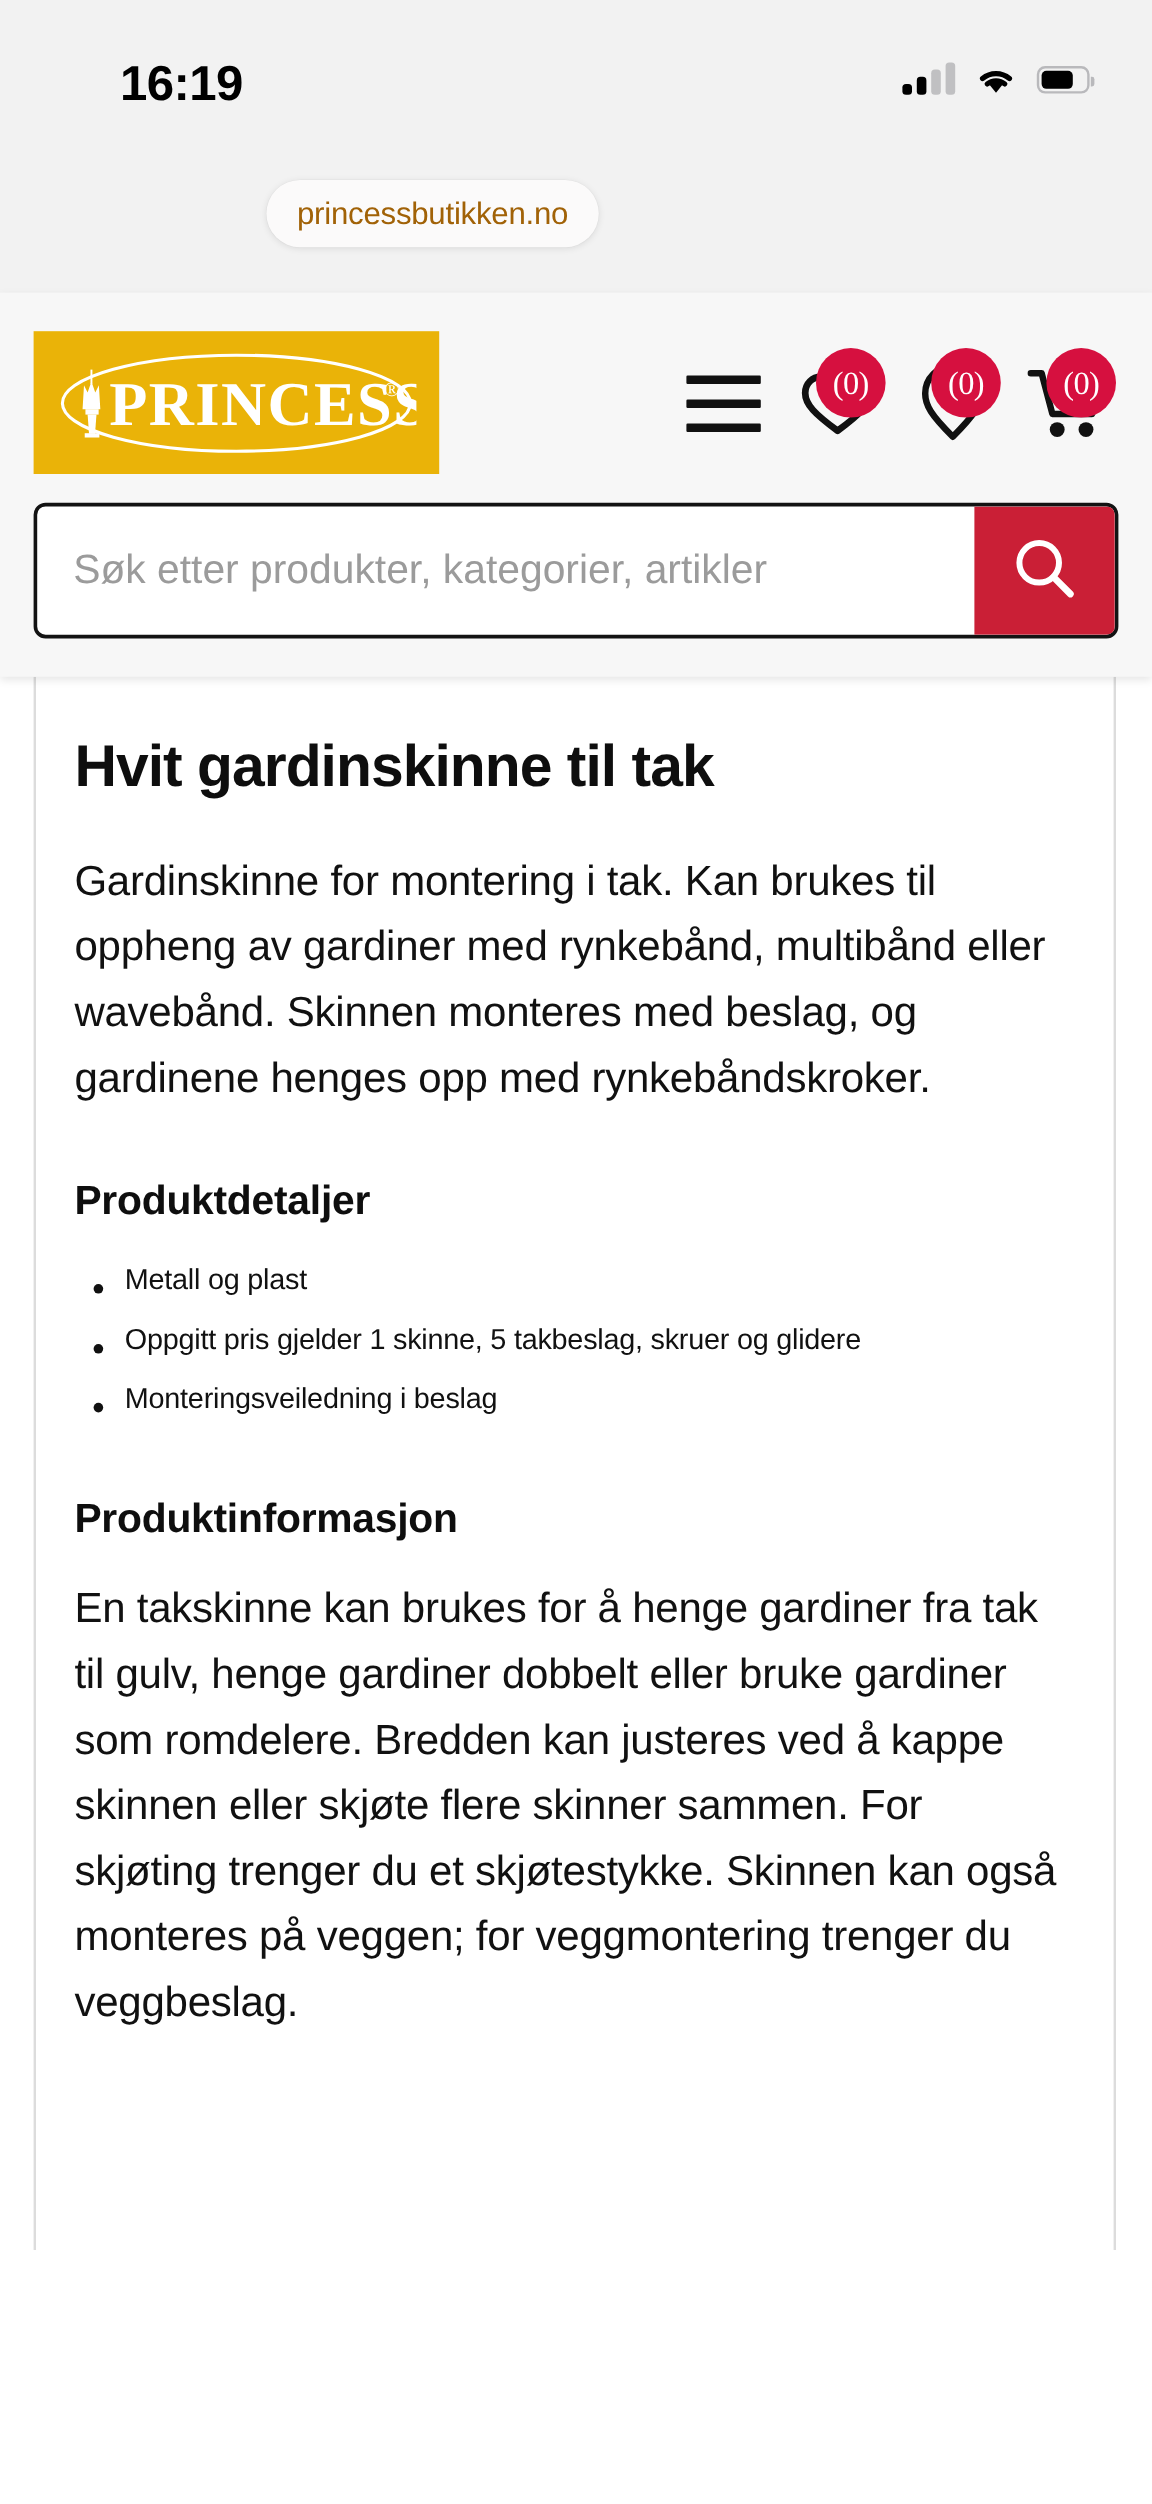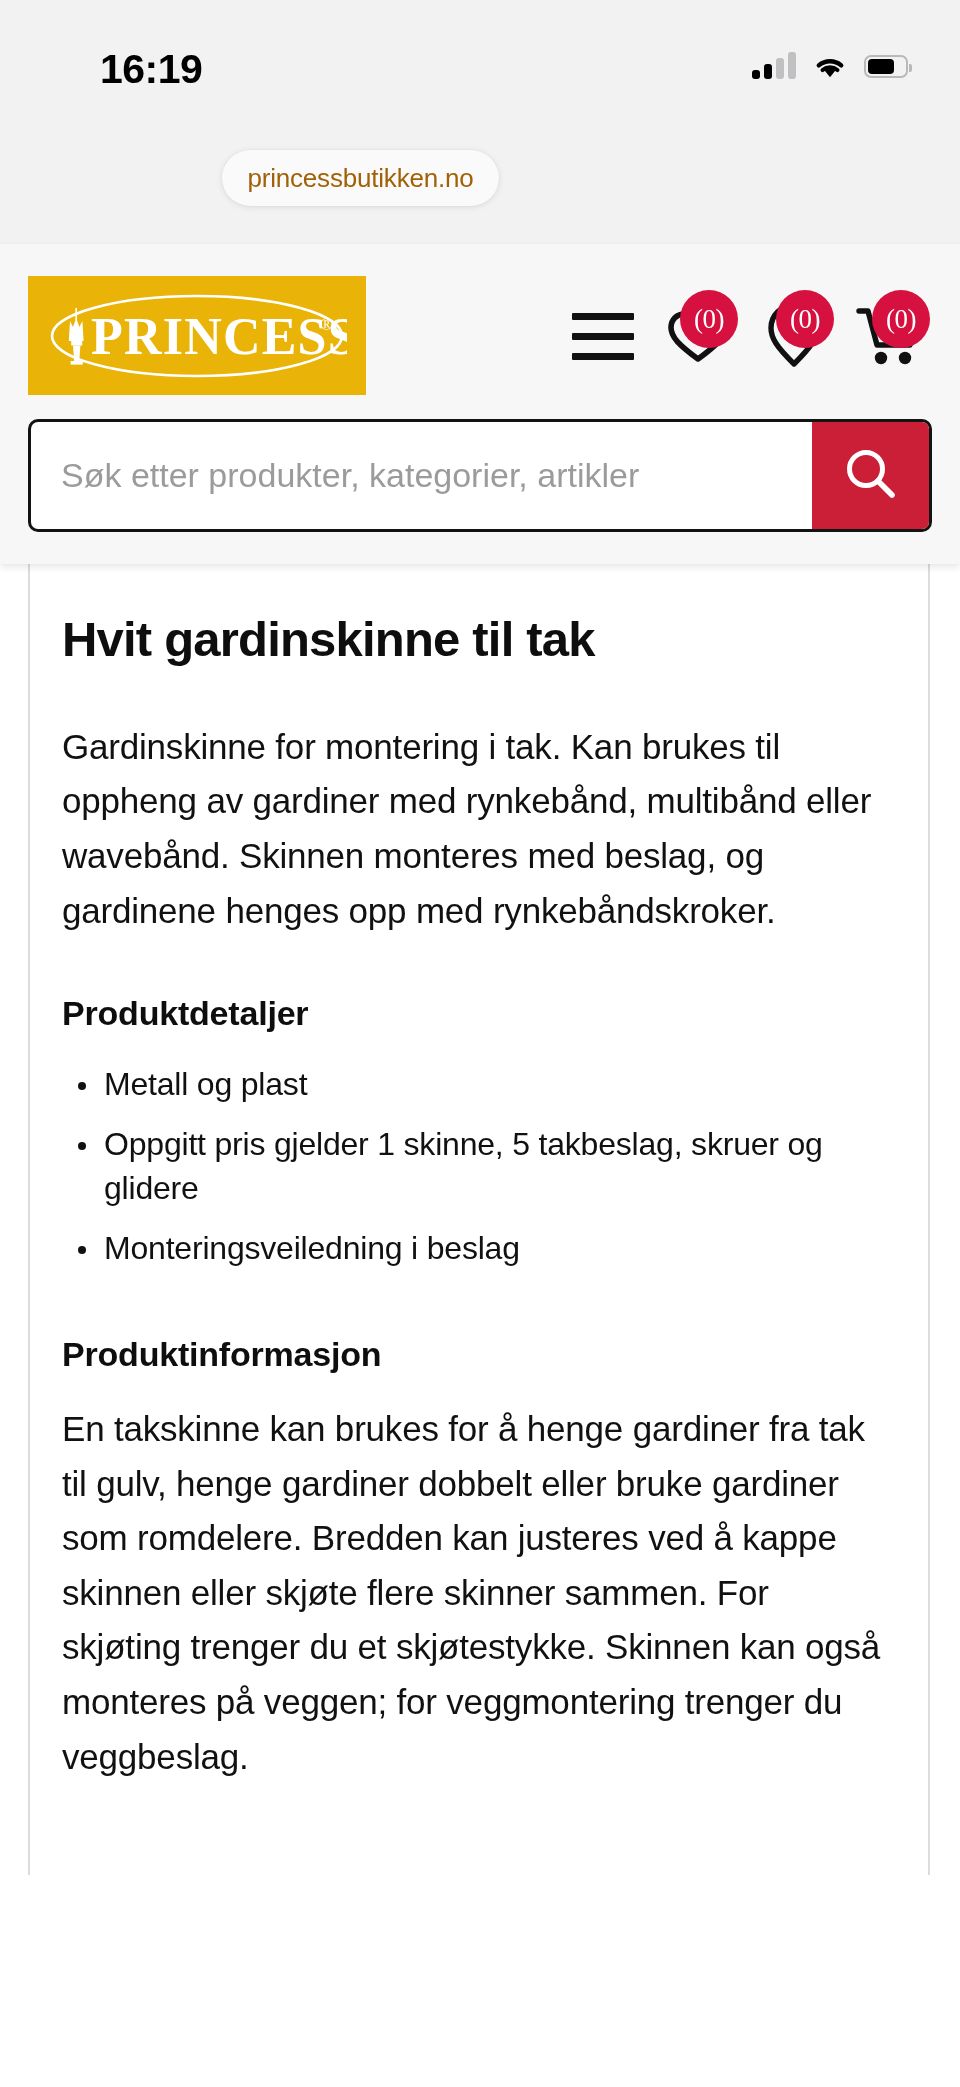--- a/index.html
+++ b/index.html
@@ -249,21 +249,21 @@
     border-right: 2px solid #dcdcdc;
     padding: 48px 44px 0 32px;
   }
 
   .product-title {
     font-size: 49px;
     font-weight: 700;
     color: #0e0e0e;
     letter-spacing: -0.8px;
     line-height: 1.12;
-    margin-bottom: 53px;
+    margin-bottom: 41px;
   }
 
   .body-text {
     font-size: 35px;
     line-height: 1.56;
     color: #111111;
     letter-spacing: -0.2px;
   }
 
   .section-head {
@@ -279,21 +279,21 @@
   .sp-4 { height: 28px; }
 
   ul.details {
     list-style: none;
     padding: 0;
     margin: 0;
   }
   ul.details li {
     position: relative;
     padding-left: 42px;
-    font-size: 32px;
+    font-size: 24px;
     line-height: 1.35;
     color: #111111;
     letter-spacing: -0.2px;
     margin-bottom: 17px;
   }
   ul.details li::before {
     content: "";
     position: absolute;
     left: 16px;
     top: 19px;

